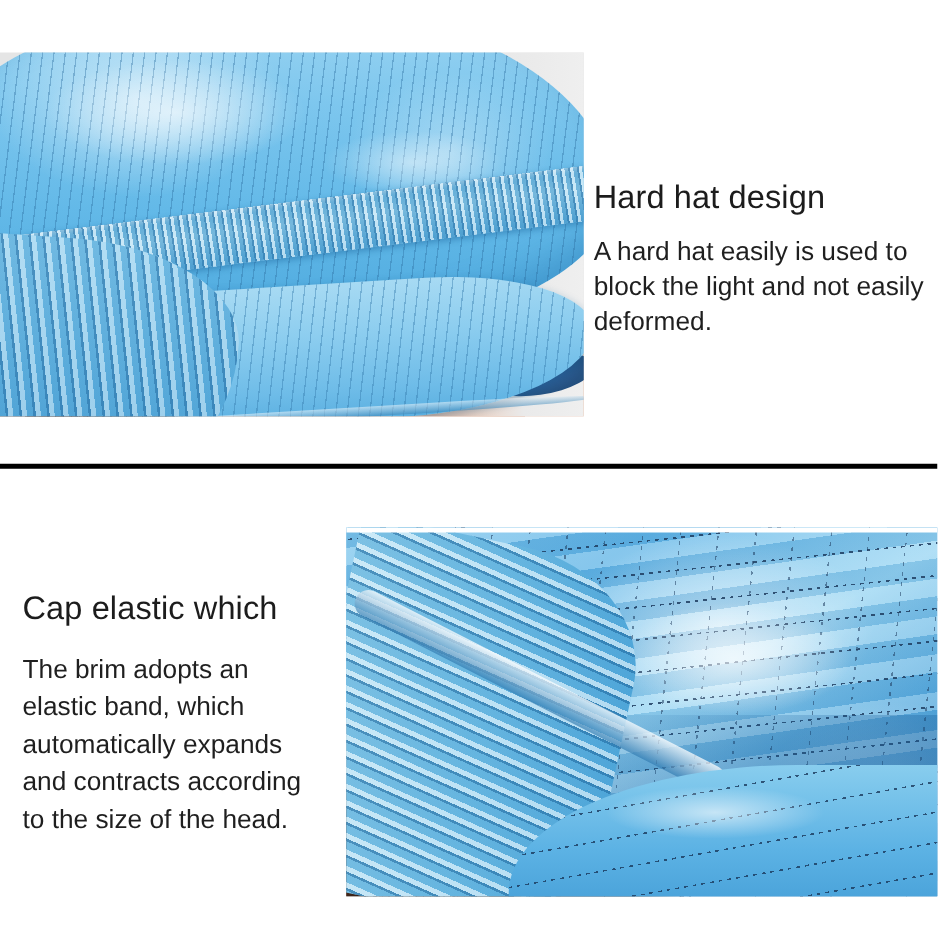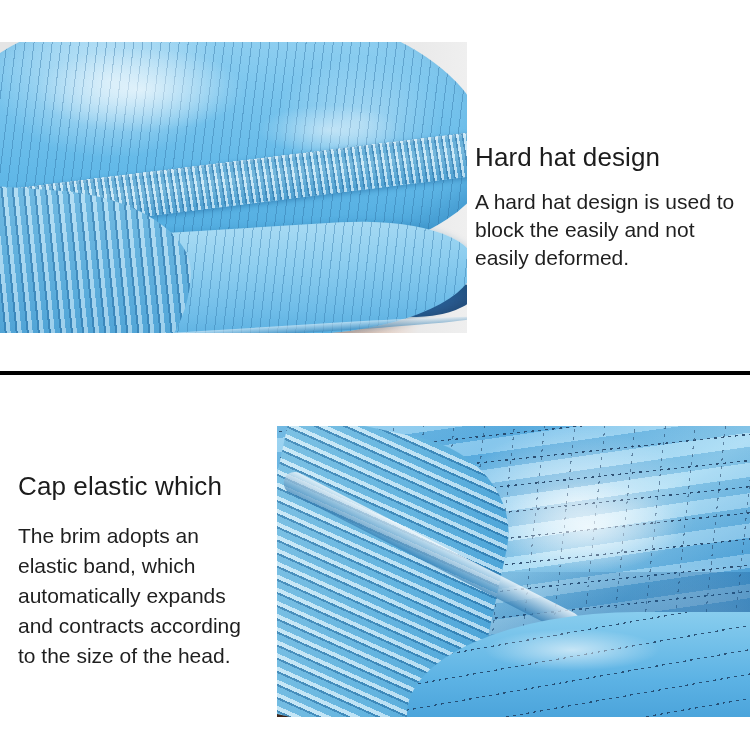--- a/index.html
+++ b/index.html
@@ -332,21 +332,21 @@
 
       <div class="p1-side">
         <div class="pleats"></div>
       </div>
 
       <div class="bgfade"></div>
     </div>
 
     <div class="text1">
       <p class="h-title">Hard hat design</p>
-      <p class="h-body">A hard hat design is used to block the easily and not easily deformed.</p>
+      <p class="h-body">A hard hat easily is used to block the light and not easily deformed.</p>
     </div>
   </div>
 
   <div class="divider"></div>
 
   <div class="panel2">
 
     <div class="text2">
       <p class="h-title">Cap elastic which</p>
       <p class="h-body2">The brim adopts an elastic band, which automatically expands and contracts according to the size of the head.</p>

